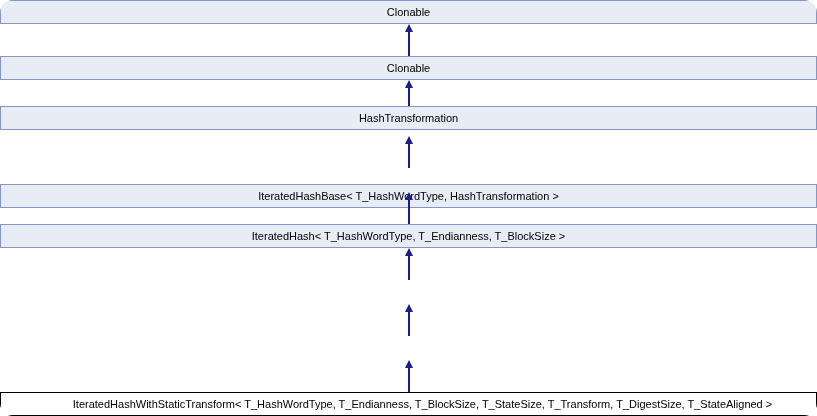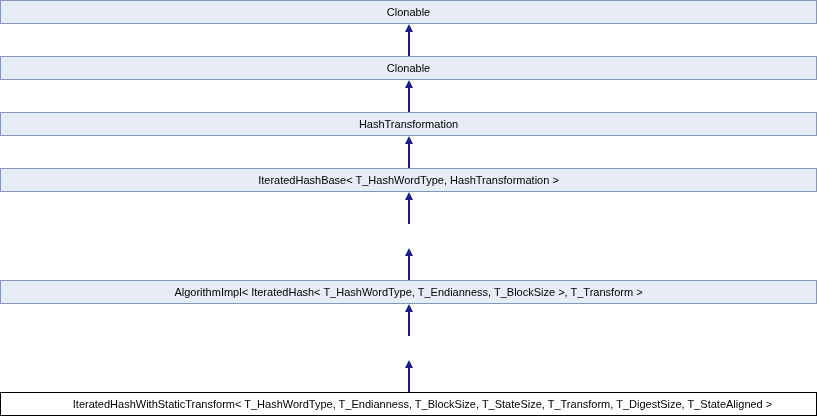--- a/index.html
+++ b/index.html
@@ -7,20 +7,21 @@
     padding: 0;
     background: #ffffff;
   }
   .canvas {
     position: relative;
     width: 817px;
     height: 416px;
     background: #ffffff;
     overflow: hidden;
     font-family: "Liberation Sans", "DejaVu Sans", sans-serif;
+    border-radius: 13px;
     --node-fill: #e8ecf5;
     --node-border: #8595c5;
     --highlight-fill: #ffffff;
     --highlight-border: #000000;
     --edge-color: #1b1b8c;
     --text-color: #000000;
   }
   .node {
     position: absolute;
     left: 0;
@@ -81,47 +82,47 @@
 
   <div class="node" style="top:56px">
     <span>Clonable</span>
   </div>
 
   <div class="connector" style="top:80px">
     <div class="arrow-head"></div>
     <div class="arrow-shaft"></div>
   </div>
 
-  <div class="node" style="top:112px">
+  <div class="node" style="top:106px">
     <span>HashTransformation</span>
   </div>
 
   <div class="connector" style="top:136px">
     <div class="arrow-head"></div>
     <div class="arrow-shaft"></div>
   </div>
 
-  <div class="node" style="top:168px">
+  <div class="node" style="top:184px">
     <span>IteratedHashBase&lt; T_HashWordType, HashTransformation &gt;</span>
   </div>
 
   <div class="connector" style="top:192px">
     <div class="arrow-head"></div>
     <div class="arrow-shaft"></div>
   </div>
 
+  <div class="node" style="top:224px">
+    <span>IteratedHash&lt; T_HashWordType, T_Endianness, T_BlockSize &gt;</span>
+  </div>
 
   <div class="connector" style="top:248px">
     <div class="arrow-head"></div>
     <div class="arrow-shaft"></div>
   </div>
 
-  <div class="node" style="top:280px">
-    <span>AlgorithmImpl&lt; IteratedHash&lt; T_HashWordType, T_Endianness, T_BlockSize &gt;, T_Transform &gt;</span>
-  </div>
 
   <div class="connector" style="top:304px">
     <div class="arrow-head"></div>
     <div class="arrow-shaft"></div>
   </div>
 
 
   <div class="connector" style="top:360px">
     <div class="arrow-head"></div>
     <div class="arrow-shaft"></div>

